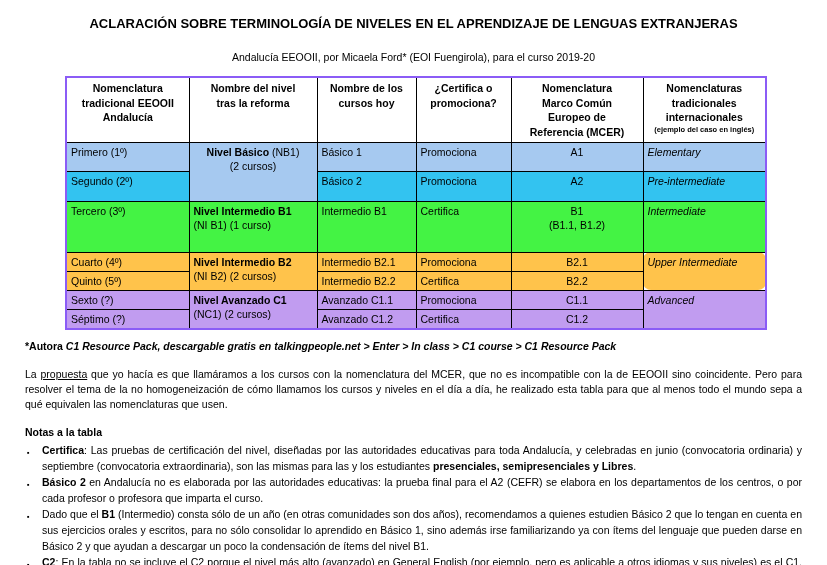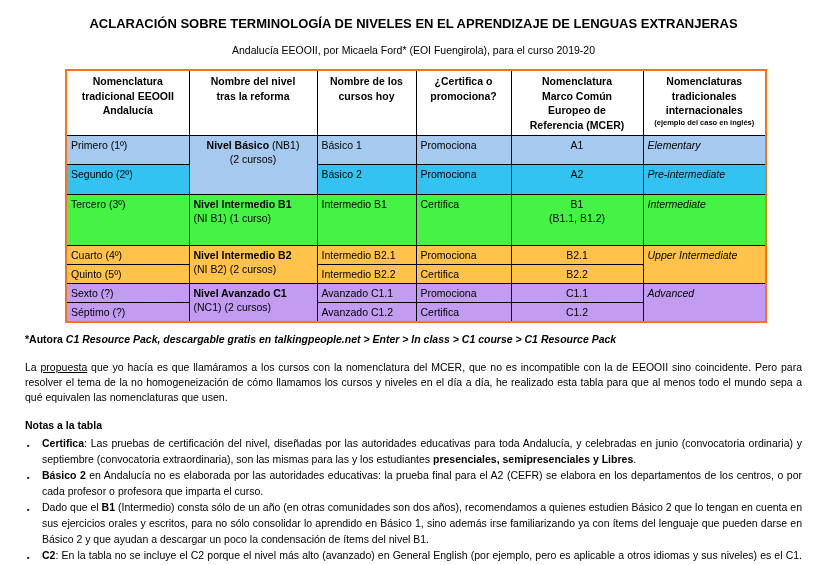--- a/index.html
+++ b/index.html
@@ -3,29 +3,29 @@
 <meta charset="utf-8">
 <style>
   * { box-sizing: border-box; margin: 0; padding: 0; }
   html, body { background: #fff; }
   body {
     width: 827px; height: 565px; overflow: hidden;
     font-family: "Liberation Sans", sans-serif;
     font-size: 10.5px; color: #000;
   }
   .title {
-    margin: 16px 20px 13px;
+    margin: 16px 20px 20px;
     text-align: center; font-weight: bold; font-size: 13px;
   }
   .subtitle { text-align: center; font-size: 10.5px; }
 
   table.levels {
     border-collapse: collapse; table-layout: fixed;
     width: 700px; margin: 13px 0 0 65px;
-    border: 2px solid #f97316;
+    border: 2px solid #8b5cf6;
   }
   th, td {
     border: 1px solid #000;
     vertical-align: top;
     padding: 2px 4px;
     white-space: pre-line;
     overflow: hidden;
     font-size: 10.5px;
     line-height: 14px;
   }
@@ -113,21 +113,21 @@
 (B1.1, B1.2)</td>
       <td class="it" style="background-color: rgb(68, 243, 68);">Intermediate</td>
     </tr>
     <tr>
       <td style="background-color: rgb(255, 195, 75);">Cuarto (4º)</td>
       <td rowspan="2" style="background-color: rgb(255, 195, 75);"><span class="b">Nivel Intermedio B2</span><span>
 (NI B2) (2 cursos)</span></td>
       <td style="background-color: rgb(255, 195, 75);">Intermedio B2.1</td>
       <td style="background-color: rgb(255, 195, 75);">Promociona</td>
       <td class="center" style="background-color: rgb(255, 195, 75);">B2.1</td>
-      <td class="it" rowspan="2" style="background-color: rgb(255, 195, 75);">Upper Intermediate</td>
+      <td class="it" rowspan="2" style="background-color: rgb(255, 195, 75); border-radius: 8px;">Upper Intermediate</td>
     </tr>
     <tr>
       <td style="background-color: rgb(255, 195, 75);">Quinto (5º)</td>
       <td style="background-color: rgb(255, 195, 75);">Intermedio B2.2</td>
       <td style="background-color: rgb(255, 195, 75);">Certifica</td>
       <td class="center" style="background-color: rgb(255, 195, 75);">B2.2</td>
     </tr>
     <tr>
       <td style="background-color: rgb(193, 156, 240);">Sexto (?)</td>
       <td rowspan="2" style="background-color: rgb(193, 156, 240);"><span class="b">Nivel Avanzado C1</span><span>

